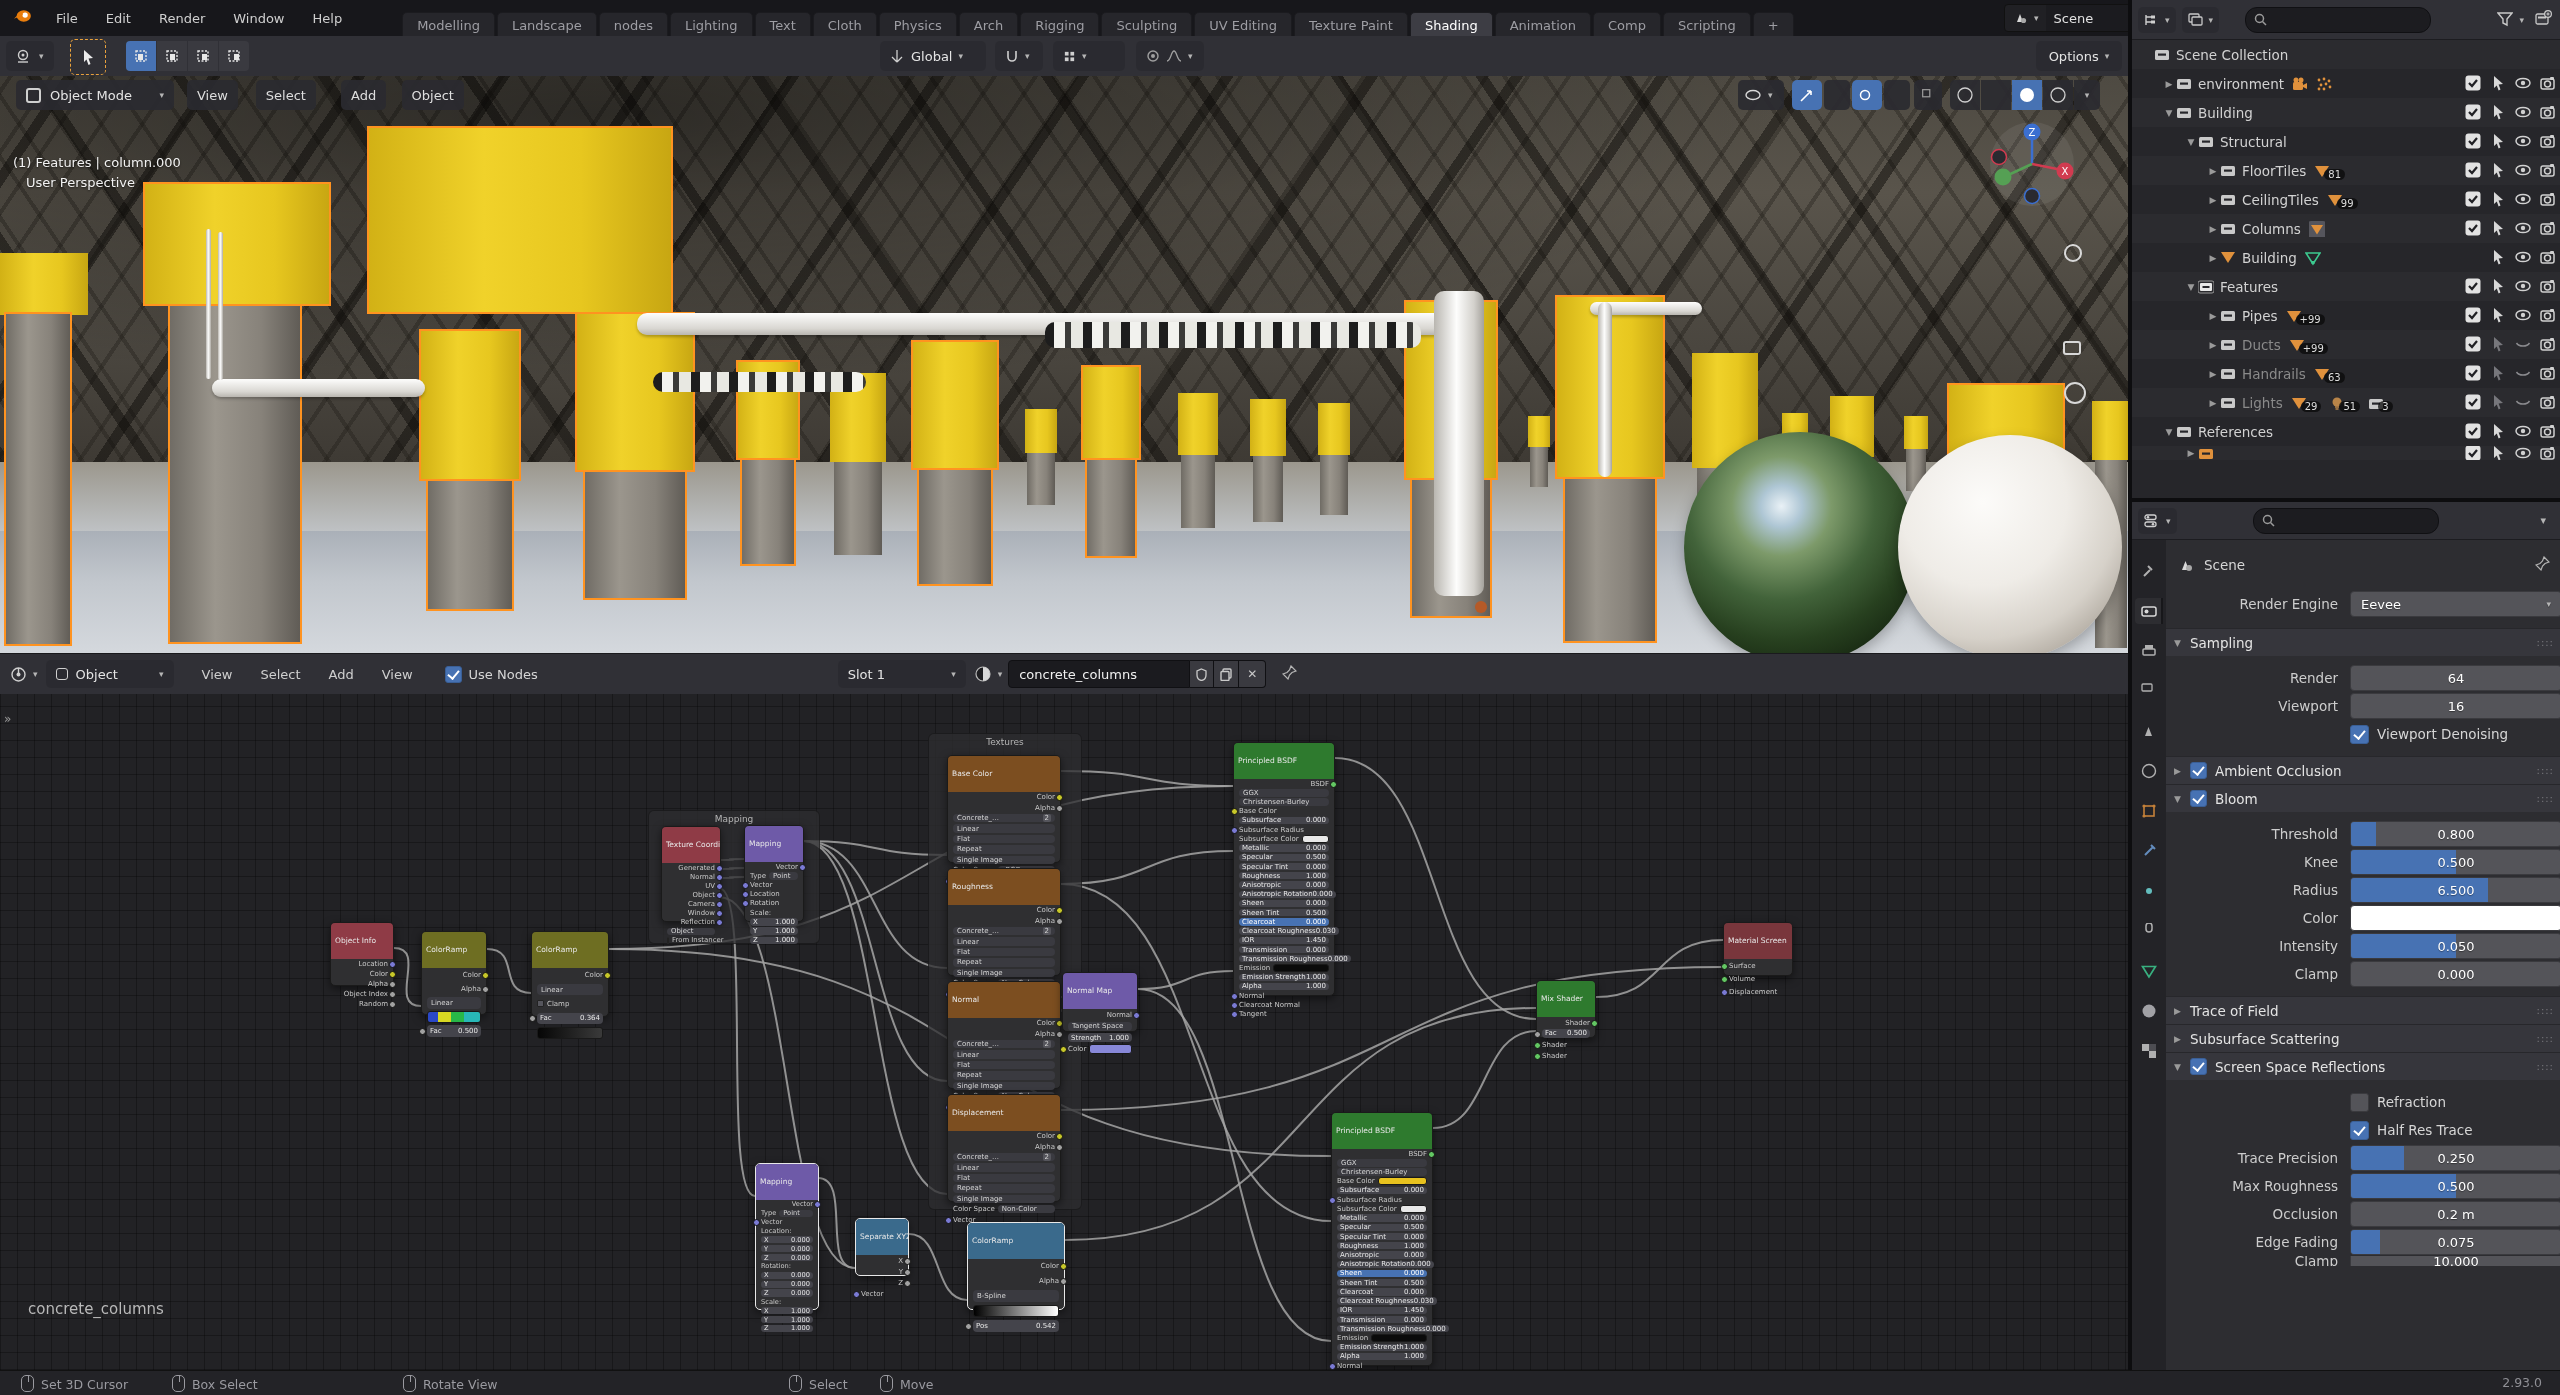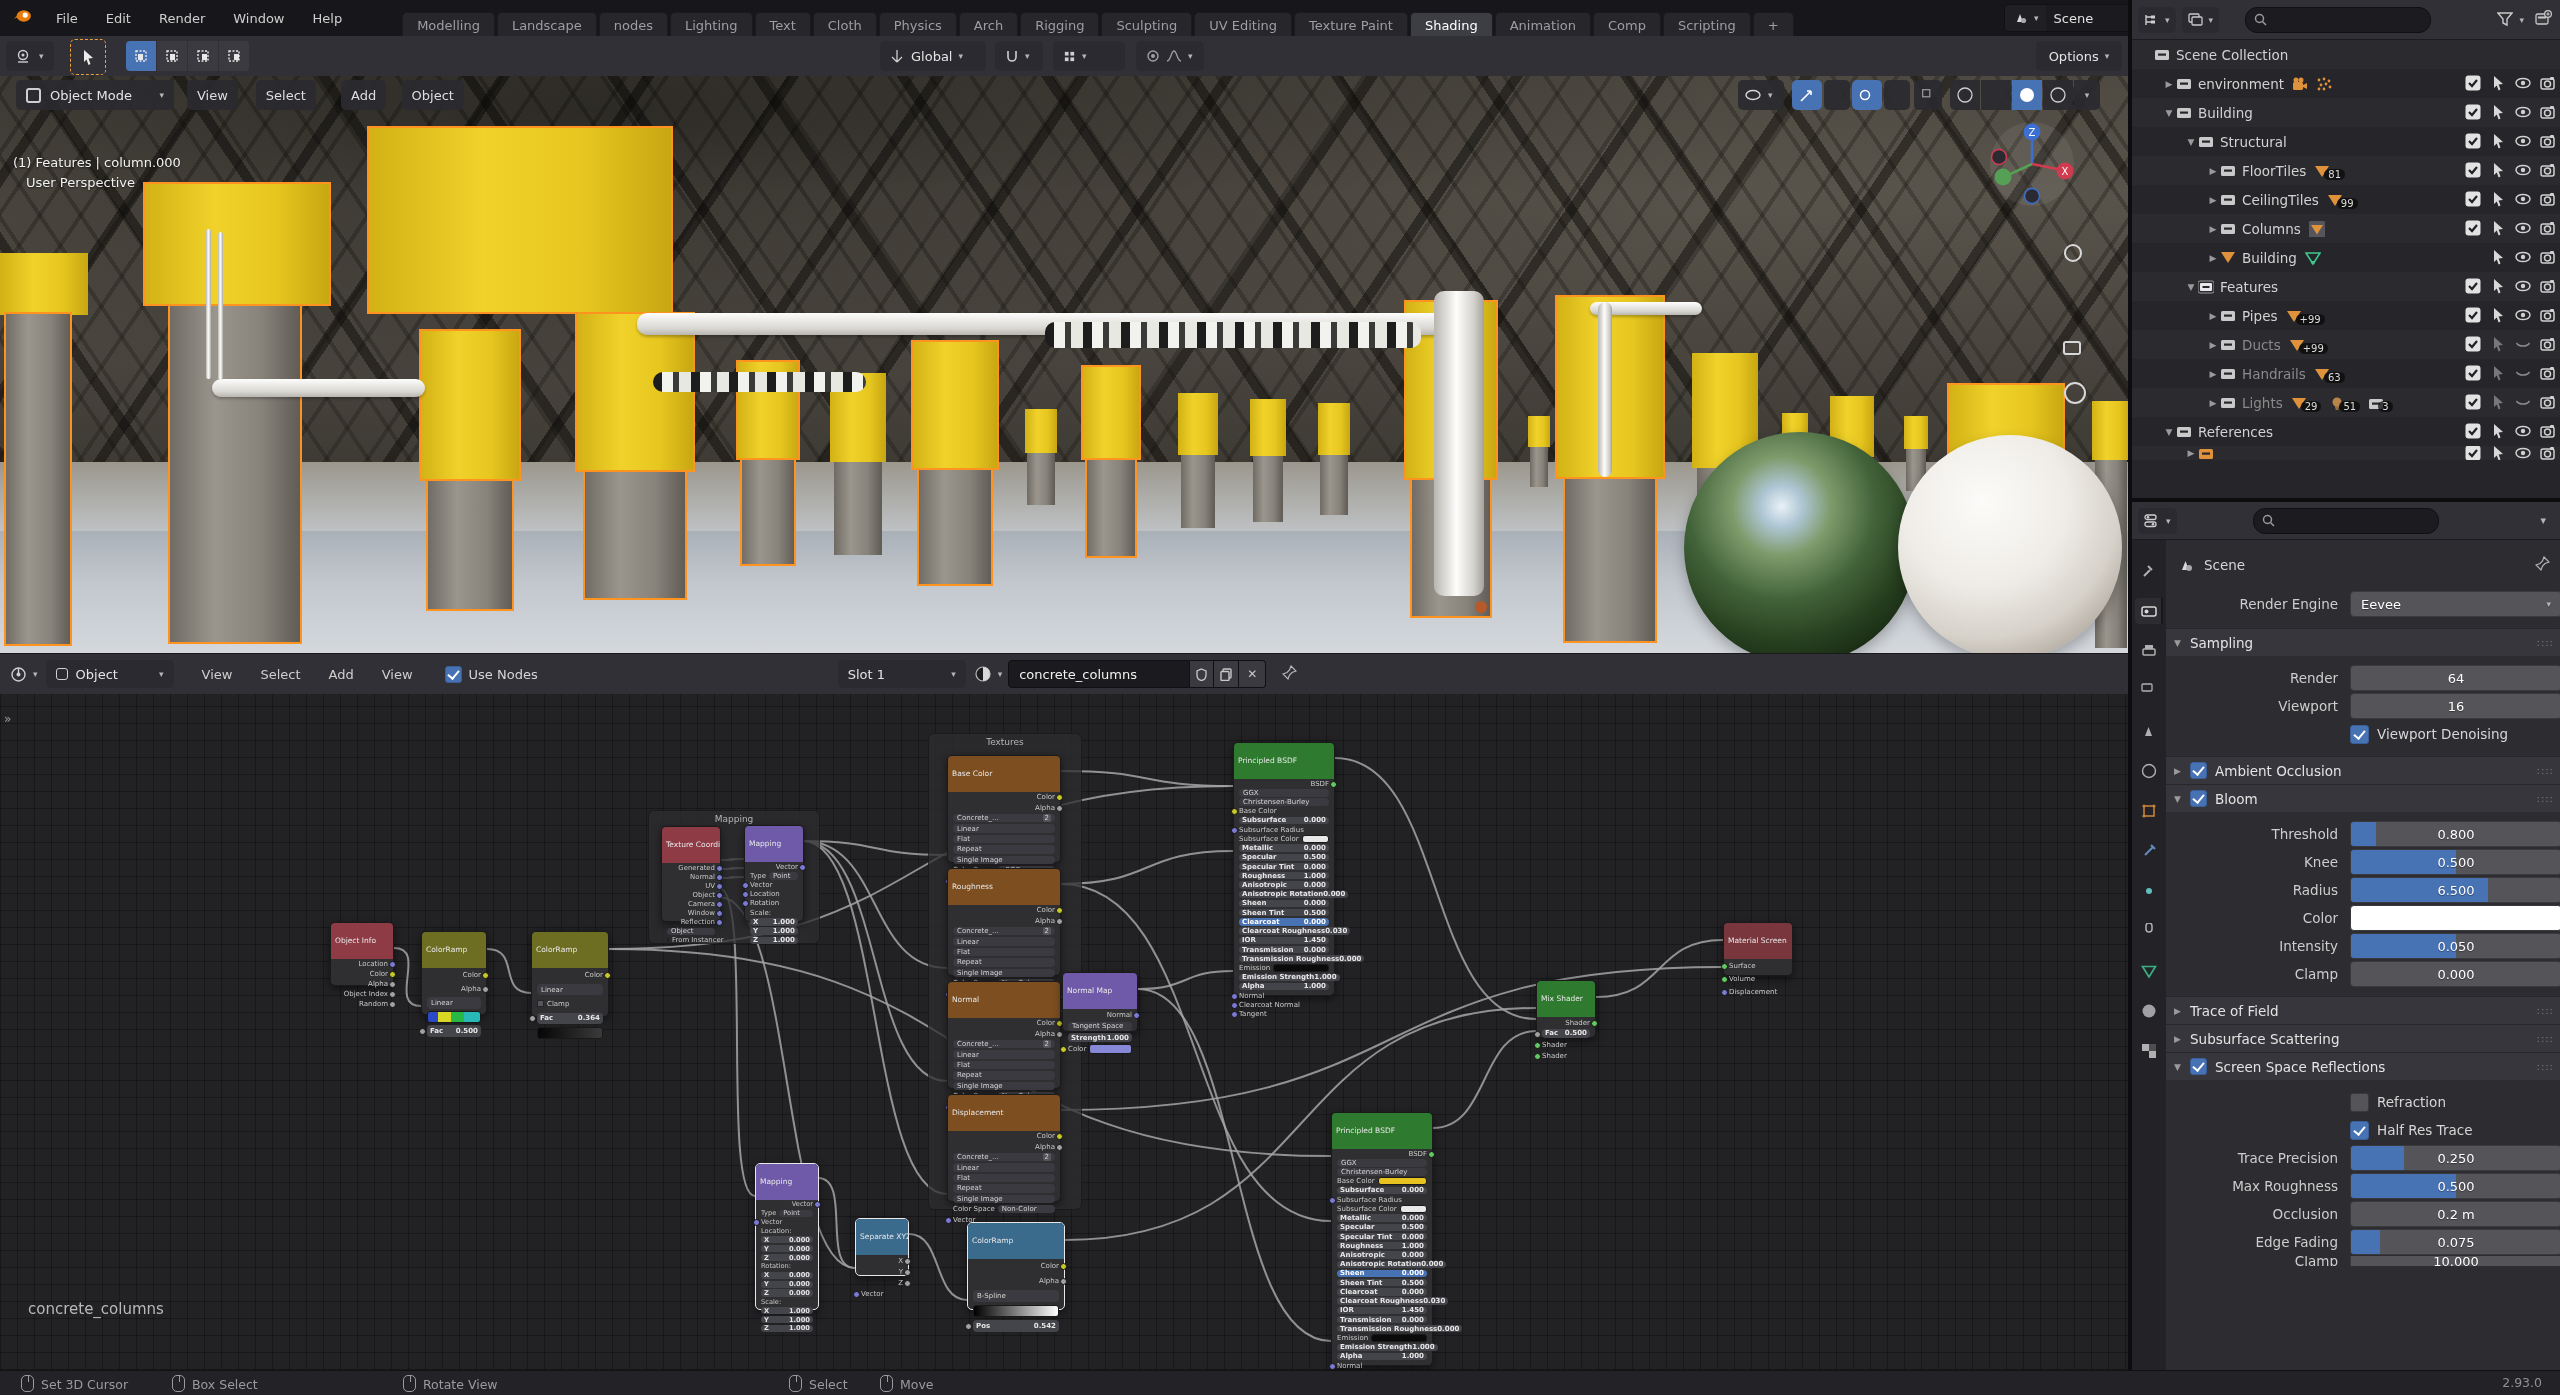--- a/index.html
+++ b/index.html
@@ -60,21 +60,21 @@
       #222225;}
   .nframe{position:absolute;background:rgba(46,46,48,.75);border-radius:6px;border:1px solid rgba(0,0,0,.35);}
   .nframe .flabel{position:absolute;top:3px;width:100%;text-align:center;font-size:9px;color:#b5b5b5;}
   .node{position:absolute;background:#2f2f31;border-radius:5px;border:1px solid #1a1a1a;box-shadow:0 3px 8px rgba(0,0,0,.5);font-size:7px;color:#c9c9c9;}
   .node.nsel{border:1px solid #e8e8e8;}
   .nhead{border-radius:4px 4px 0 0;color:#e8e8e8;font-size:7.5px;padding:13px 4px;height:10px;line-height:9px;
          white-space:nowrap;overflow:hidden;}
   .nrow{position:relative;padding:0 5px;display:flex;align-items:center;white-space:nowrap;overflow:visible;}
   .nrow.r-out{justify-content:flex-end;}
   .nrow .vpill{flex:1;background:#44444b;border-radius:4px;text-align:center;color:#e8e8e8;
-               display:flex;justify-content:space-between;padding:0 3px;height:80%;align-items:center;font-weight:bold;}
+               display:flex;justify-content:space-between;padding:0 3px;height:80%;align-items:center;}
   .nrow .bpill{flex:1;background:#3a3a40;border-radius:4px;color:#d5d5d5;display:flex;align-items:center;padding:0 4px;height:80%;}
   .nrow.hl .bpill,.nrow.hl .vpill{background:#4772b3;color:#fff;}
   .dot{position:absolute;width:5px;height:5px;border-radius:50%;border:1px solid #111;top:50%;margin-top:-3px;}
   .dot.din{left:-3px;} .dot.dout{right:-3px;}
   .gbar{flex:1;height:70%;border-radius:3px;border:1px solid #191919;}
   
   #outliner{position:absolute;left:2130px;top:0;width:430px;height:500px;background:#26262a;border-left:2px solid #0d0d0f;}
   #outliner-header{height:40px;background:#303036;border-bottom:1px solid #1c1c20;display:flex;align-items:center;padding:0 6px;box-sizing:border-box;}
   .srch{background:#1c1c20;border:1px solid #101013;border-radius:12px;height:24px;display:flex;align-items:center;color:#888;padding:0 8px;}
   .orow{position:relative;height:29px;display:flex;align-items:center;font-size:13.5px;color:#d2d2d2;}

